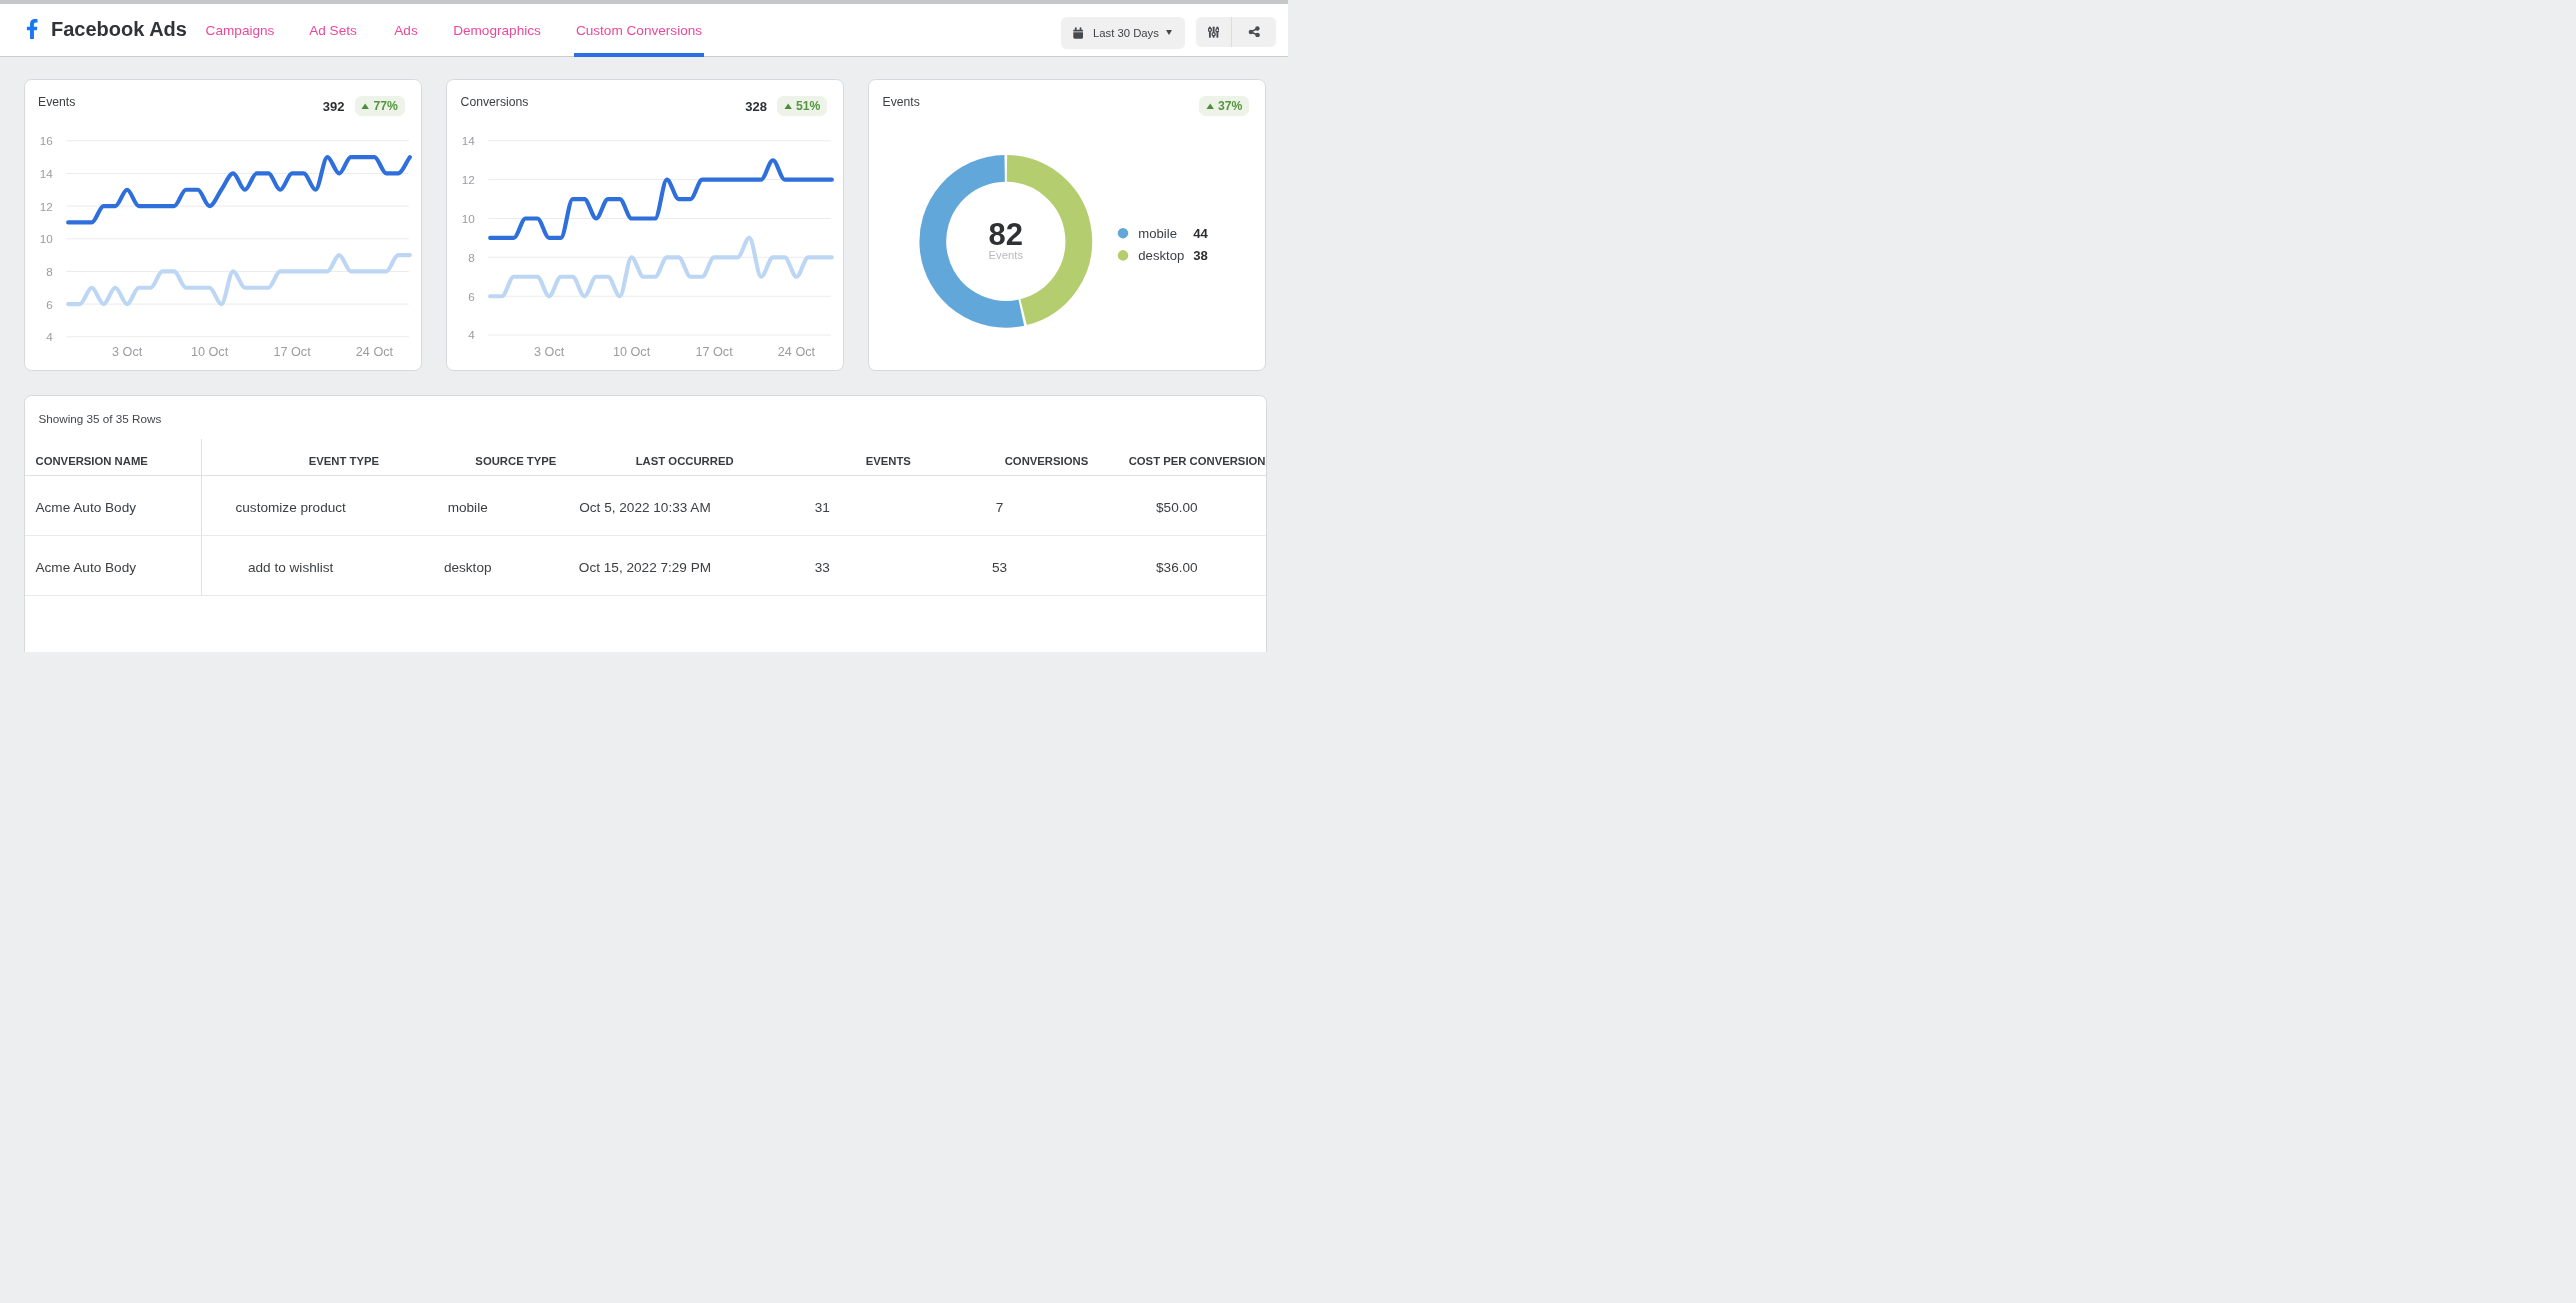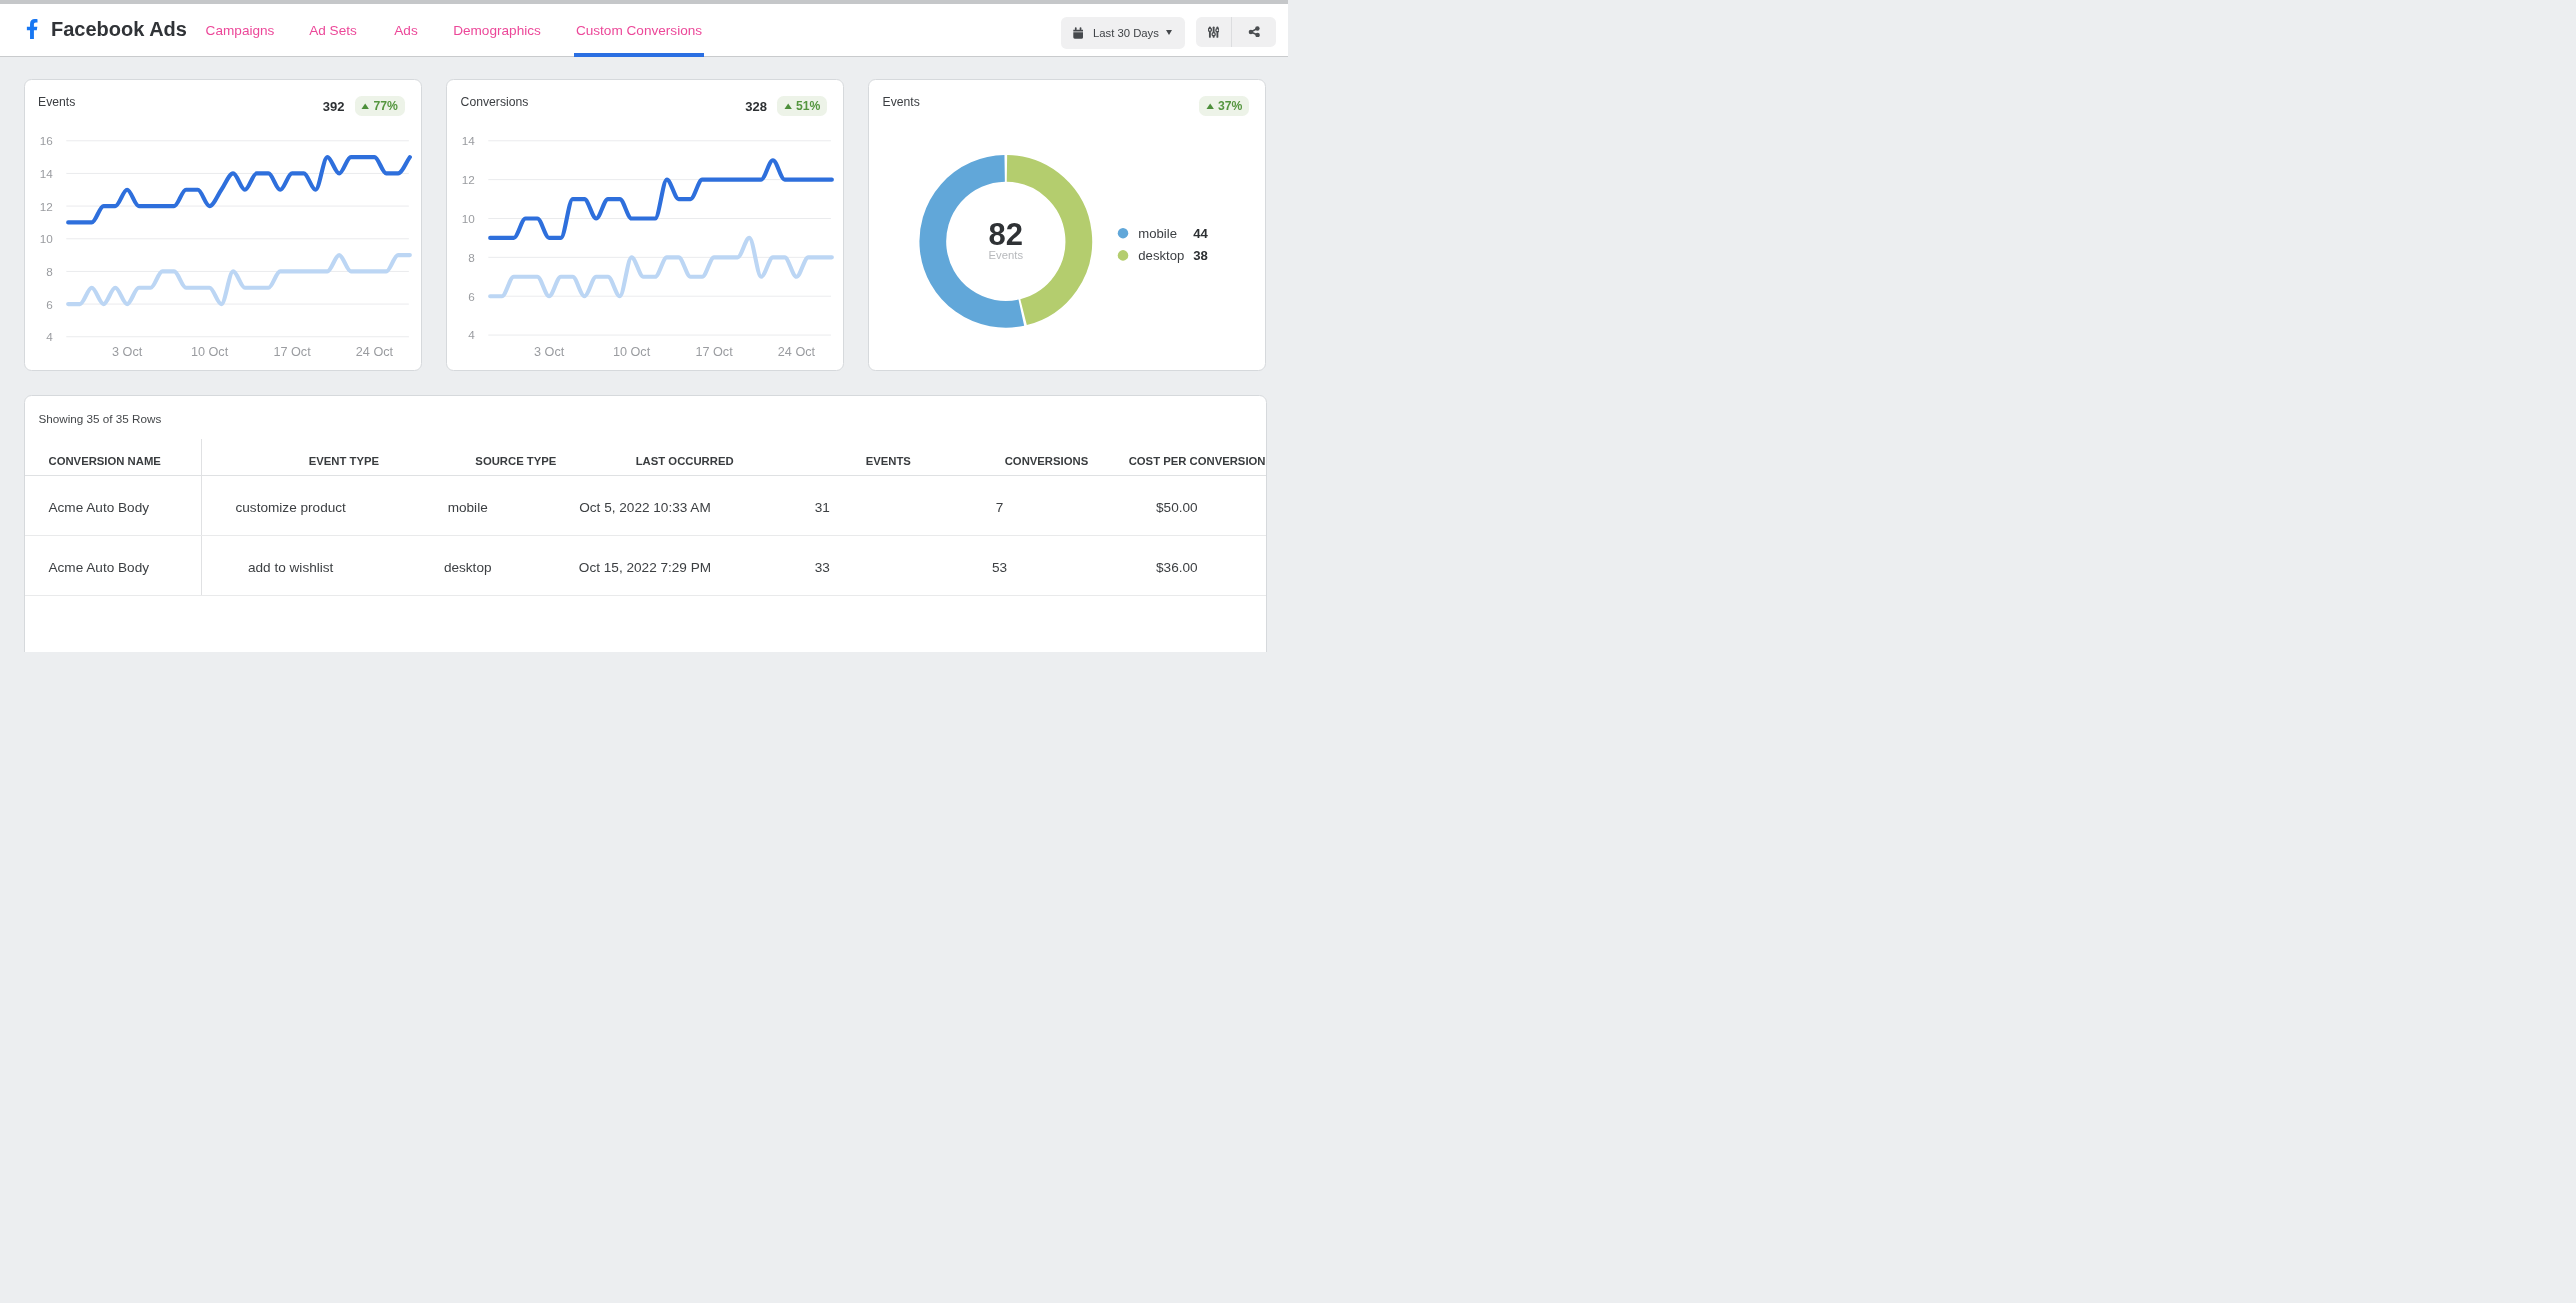--- a/index.html
+++ b/index.html
@@ -22,21 +22,21 @@
 .c3 { left:868px; top:79px; width:398px; height:292px; }
 .ctitle { position:absolute; left:13.6px; top:15px; line-height:15px; font-size:12.2px; color:#3b3e42; }
 .chead { position:absolute; right:16px; top:16px; display:flex; align-items:center; height:20px; }
 .cval { font-size:13px; font-weight:700; color:#2d3033; margin-right:10.3px; }
 .pill { display:inline-flex; align-items:center; background:#edf3e8; border-radius:6.6px; padding:0 6.6px; height:20px; font-size:12.2px; font-weight:700; color:#55963f; }
 .tablecard { position:absolute; left:23.5px; top:395px; width:1243px; height:357px; background:#fff; border:0.9px solid #d6d9dc; border-radius:7.5px; }
 .showing { position:absolute; left:14px; top:16px; line-height:13px; font-size:11.7px; color:#44474a; }
 table { position:absolute; left:0; top:43px; width:1241px; border-collapse:collapse; table-layout:fixed; }
 th { height:36px; padding-top:7.5px; font-size:11.3px; font-weight:700; color:#393c3f; text-align:right; vertical-align:middle; border-bottom:0.9px solid #dfe1e3; }
 td { height:60px; padding-top:4.7px; font-size:13.6px; color:#3c3f42; text-align:center; vertical-align:middle; border-bottom:0.9px solid #e9eaeb; }
-th.first, td.first { text-align:left; padding-left:24px; border-right:0.9px solid #e0e1e3; }
+th.first, td.first { text-align:left; padding-left:11px; border-right:0.9px solid #e0e1e3; }
 </style></head>
 <body>
 <div class="topbar"></div>
 <div class="nav">
   <div class="logo">
       <svg width="12.4" height="20" viewBox="0 0 320 512" style="display:block">
         <path fill="#1877f2" d="M279.14 288l14.22-92.66h-88.91v-60.13c0-25.35 12.42-50.06 52.24-50.06h40.42V6.26S260.43 0 225.36 0c-73.22 0-121.08 44.38-121.08 124.72v70.62H22.89V288h81.39v224h100.17V288z"></path>
       </svg>
     </div>
   <div class="brand">Facebook Ads</div>

